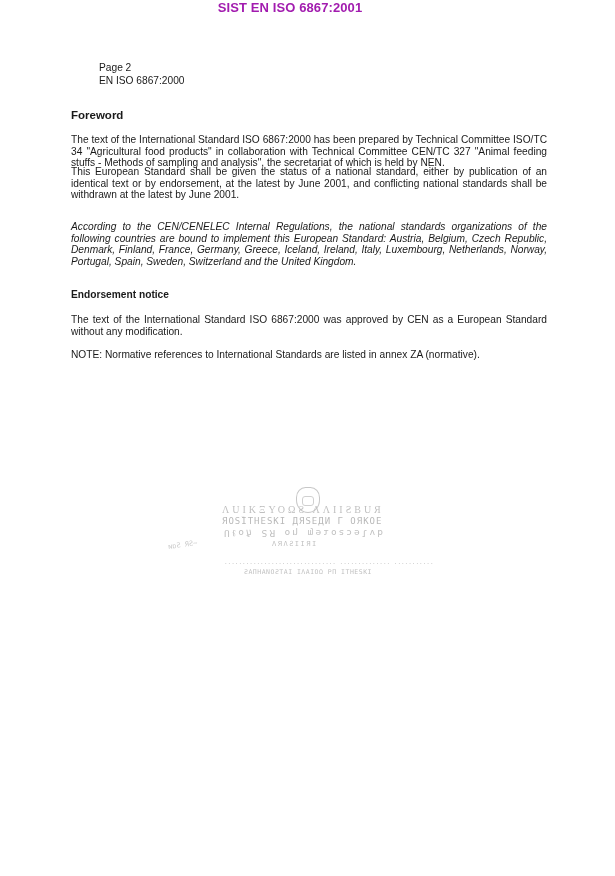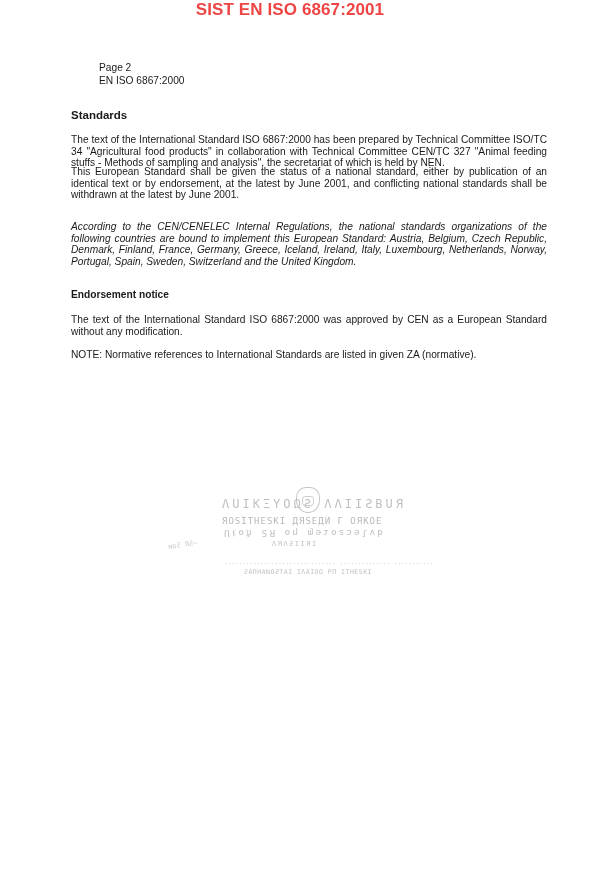--- a/index.html
+++ b/index.html
@@ -16,22 +16,22 @@
       color: #1a1a1a;
     }
     .watermark {
       position: absolute;
       top: 0px;
       left: 0;
       width: 580px;
       text-align: center;
       font-family: "Liberation Sans", sans-serif;
       font-weight: bold;
-      font-size: 17px;
-      color: #ef4444;
+      font-size: 13px;
+      color: #a21caf;
       letter-spacing: 0.1px;
     }
     .page {
       position: absolute;
       left: 71px;
       top: 62px;
       width: 476px;
     }
     .header-line {
       font-size: 10.2px;
@@ -100,21 +100,21 @@
       border: 1px solid #aaaaaa;
       border-radius: 3px;
     }
     .stamp-line {
       position: absolute;
       font-family: "DejaVu Sans Mono", monospace;
       color: #8c8c8c;
       white-space: nowrap;
       letter-spacing: 1px;
     }
-    .sl1 { left: 62px; top: 12px; font-size: 12px; letter-spacing: 3px; }
+    .sl1 { left: 62px; top: 19px; font-size: 10px; letter-spacing: 3px; font-family: Liberation Serif, serif; }
     .sl2 { left: 62px; top: 31px; font-size: 9px; font-weight: normal; color: #7e7e7e; }
     .sl3 { left: 64px; top: 43px; font-size: 9.5px; transform: scaleY(-1); letter-spacing: 2px; }
     .sl4 { left: 112px; top: 55px; font-size: 7px; letter-spacing: 1.5px; }
     .sl5 { left: 64px; top: 73px; font-size: 6px; letter-spacing: 0px; color: #9c9c9c; }
     .sl6 { left: 84px; top: 83px; font-size: 6.5px; letter-spacing: 0.5px; }
     .stamp-side {
       position: absolute;
       left: 8px;
       top: 56px;
       font-family: "DejaVu Sans Mono", monospace;
@@ -125,30 +125,30 @@
   </style>
 </head>
 <body>
 
 <div class="watermark">SIST EN ISO 6867:2001</div>
 
 <div class="page">
   <p class="header-line">Page 2</p>
   <p class="header-line">EN ISO 6867:2000</p>
 
-  <h2 class="foreword-title">Standards</h2>
+  <h2 class="foreword-title">Foreword</h2>
 
   <p class="para p1">The text of the International Standard ISO 6867:2000 has been prepared by Technical Committee ISO/TC 34 "Agricultural food products" in collaboration with Technical Committee CEN/TC 327 "Animal feeding stuffs - Methods of sampling and analysis", the secretariat of which is held by NEN.</p>
   <p class="para p2">This European Standard shall be given the status of a national standard, either by publication of an identical text or by endorsement, at the latest by June 2001, and conflicting national standards shall be withdrawn at the latest by June 2001.</p>
   <p class="para p3">According to the CEN/CENELEC Internal Regulations, the national standards organizations of the following countries are bound to implement this European Standard: Austria, Belgium, Czech Republic, Denmark, Finland, France, Germany, Greece, Iceland, Ireland, Italy, Luxembourg, Netherlands, Norway, Portugal, Spain, Sweden, Switzerland and the United Kingdom.</p>
 
   <h3 class="section-title">Endorsement notice</h3>
 
   <p class="para p4">The text of the International Standard ISO 6867:2000 was approved by CEN as a European Standard without any modification.</p>
-  <p class="para p5">NOTE: Normative references to International Standards are listed in given ZA (normative).</p>
+  <p class="para p5">NOTE: Normative references to International Standards are listed in annex ZA (normative).</p>
 </div>
 
 <div class="stamp">
   <div class="stamp-crest"></div>
   <div class="stamp-line sl1">ΛUΙΚΞΥΟΩƧ    ΛΛΙΙƧΒUЯ</div>
   <div class="stamp-line sl2">ЯОЅ̌ІТНЕЅКІ ДЯЅЕДИ Г ОЯКОЕ</div>
   <div class="stamp-line sl3">Uℓoℏ ƧЯ oƞ ɱɘɿoƨɔɘlvb</div>
   <div class="stamp-line sl4">ΛЯΛƧΙΙЯΙ</div>
   <div class="stamp-line sl5">...............................  ..............  ...........</div>
   <div class="stamp-line sl6">ƧΑΠΗΑΝΟƧΤΑΙ ΙΛΑΙΟΩ ΡΠ ІТНЕЅКІ</div>

